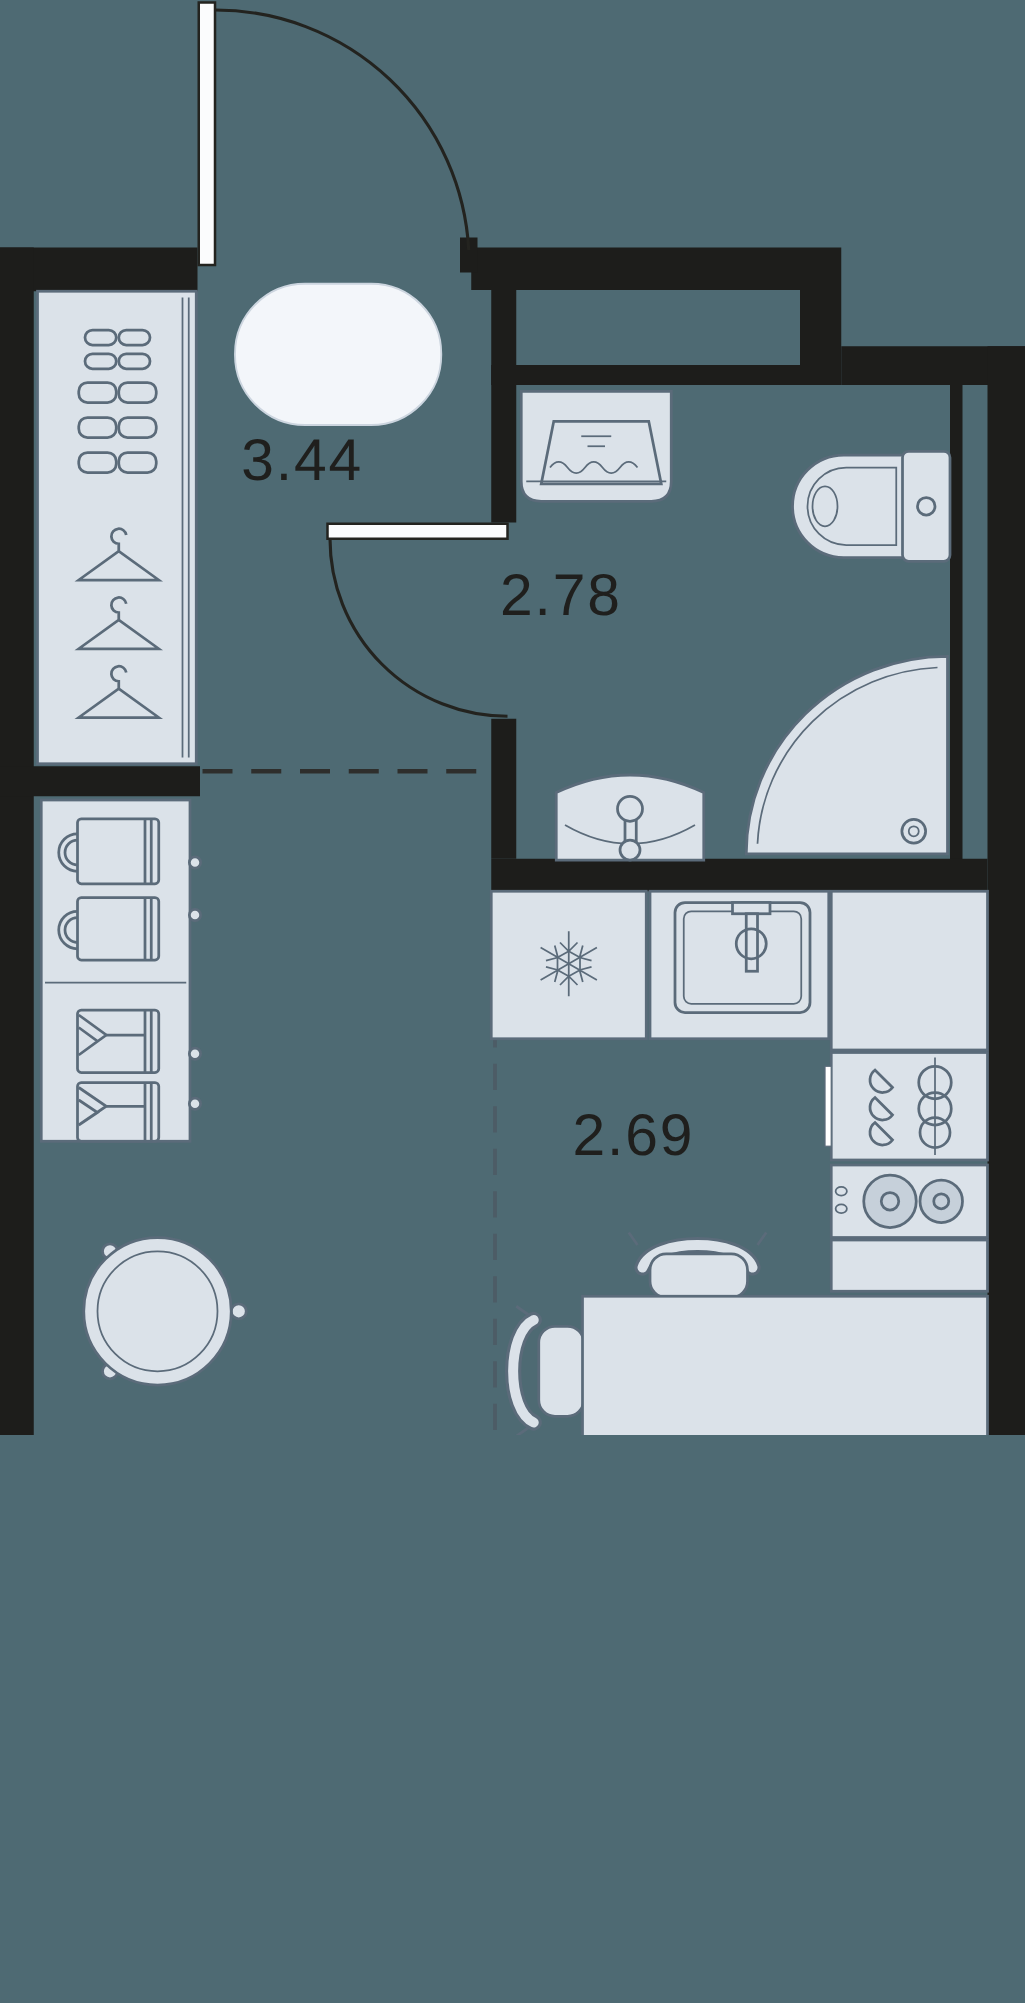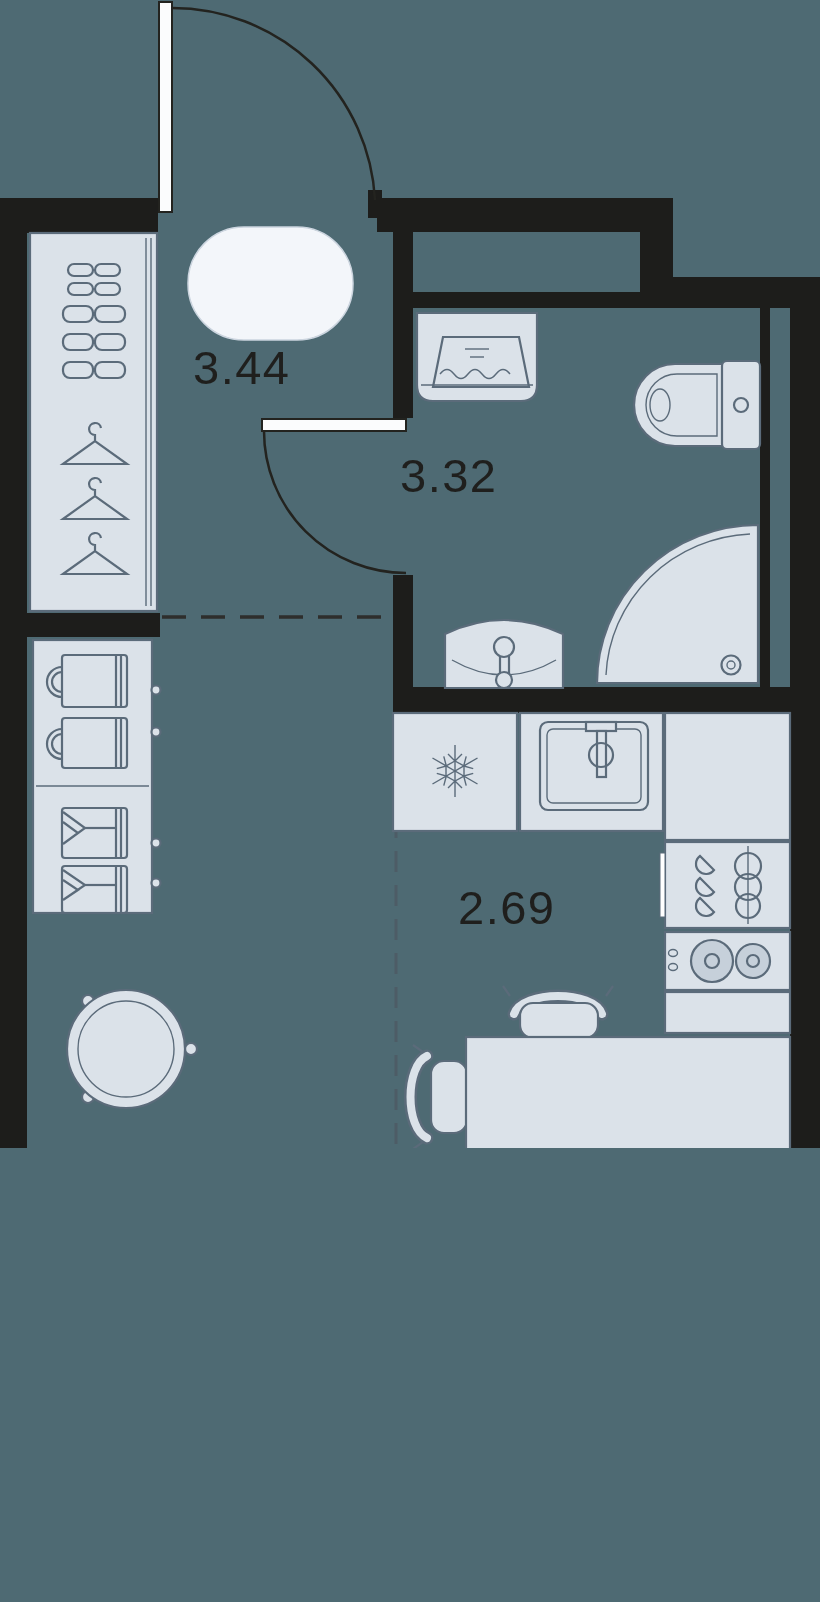--- a/index.html
+++ b/index.html
@@ -260,16 +260,16 @@
       <g>
         <rect class="ln" x="685" y="1384" width="48" height="70" rx="3"></rect>
         <rect x="705" y="1389" width="25" height="60" fill="url(#kb)" stroke="none"></rect>
         <rect class="ln thin" x="689" y="1407" width="14" height="22"></rect>
         <path class="unit" d="M737,1374 L757,1363 V1474 L737,1463 Z"></path>
       </g>
     </g>
   </svg>
 
   <div class="label" style="left:193px;top:344px">3.44</div>
-  <div class="label" style="left:400px;top:452px">3.32</div>
+  <div class="label" style="left:400px;top:452px">2.78</div>
   <div class="label" style="left:458px;top:884px">2.69</div>
 
 </div>
 
 </body></html>

